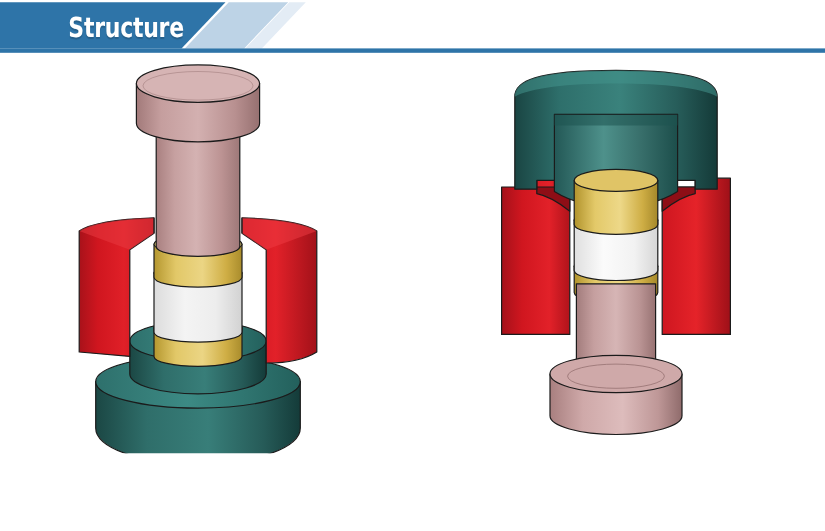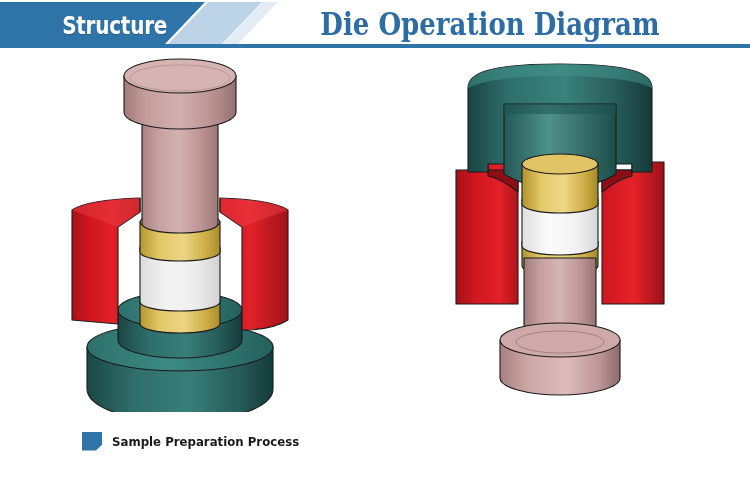--- a/index.html
+++ b/index.html
@@ -73,23 +73,20 @@
 
       <polygon points="263,2 278,2 238,44 223,44" fill="#E3ECF5"></polygon>
 
       <rect x="0" y="44" width="750" height="4" fill="#2E74A8"></rect>
     </svg>
 
     <div class="banner-title-wrap">
       <span class="banner-title">Structure</span>
     </div>
 
-    <div class="main-title-wrap">
-      <span class="main-title">Die Operation Diagram</span>
-    </div>
   </div>
 
   <div class="stage">
 
     <svg class="fig left" viewBox="0 0 320 360">
       <defs>
         <linearGradient id="gPinkShaft" x1="0" y1="0" x2="1" y2="0">
           <stop offset="0%" stop-color="#A98080"></stop>
           <stop offset="22%" stop-color="#C6A0A0"></stop>
           <stop offset="48%" stop-color="#D4B2B2"></stop>
@@ -318,19 +315,15 @@
         <g>
           <path d="M100,288 L100,326 A60,17 0 0 0 220,326 L220,288 Z" fill="url(#rPinkFl)"></path>
           <ellipse cx="160" cy="288" rx="60" ry="17" fill="#CFA9A9"></ellipse>
           <ellipse cx="160" cy="290" rx="44" ry="11" fill="none" stroke="#8C6868" stroke-width="0.9" opacity="0.7"></ellipse>
         </g>
       </g>
     </svg>
 
   </div>
 
-  <div class="caption left">
-    <span class="cap-bullet"></span>
-    <span class="cap-text">Sample Preparation Process</span>
-  </div>
 
 
 </div>
 
 </body></html>

